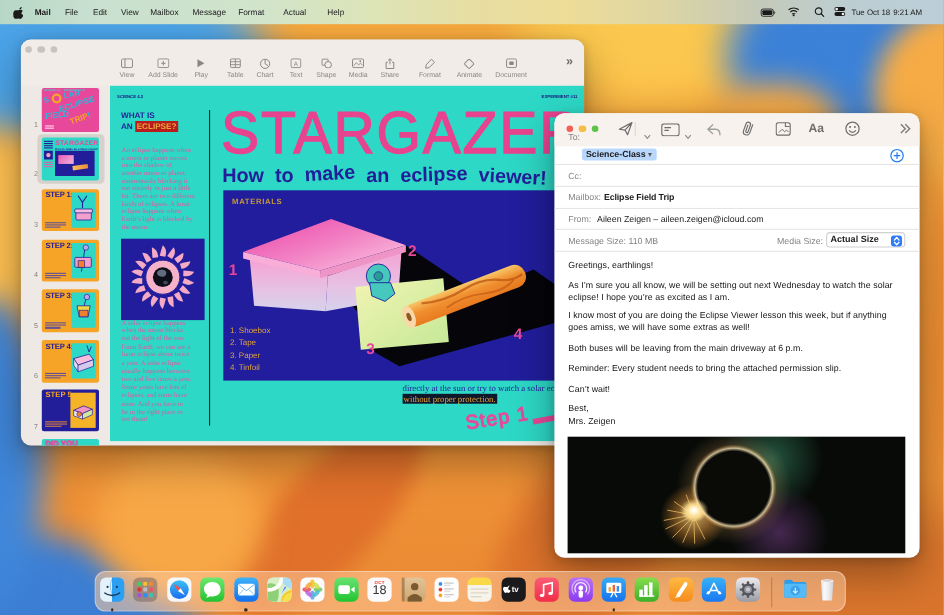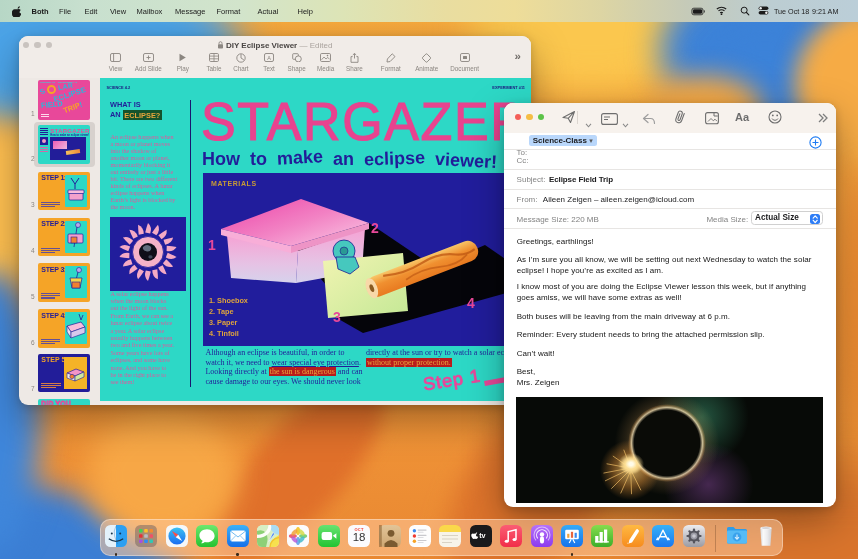--- a/index.html
+++ b/index.html
@@ -47,39 +47,39 @@
 
 .thumb { position:absolute; left:19.8px; width:51.7px; height:38.8px; border-radius:2px; overflow:hidden; }
 .tnum { position:absolute; font-size:6.5px; color:#8a8580; width:8px; text-align:right; }
 .th-step { background:#f5a427; height:38.7px; }
 .th-step .st { position:absolute; left:3px; top:2.5px; font-size:7px; font-weight:bold; color:#221d99; letter-spacing:-0.2px; }
 .th-step .im { position:absolute; right:2.5px; top:3px; width:22px; height:32px; background:#2dd8c6; border-radius:1px; }
 .th-step .tx { position:absolute; left:3px; bottom:2.5px; width:19px; }
 .th-step .tx i { display:block; height:1.1px; background:#4a42aa; margin-bottom:1px; opacity:0.85; }
 .pink-p { font-family:"Liberation Serif", serif; font-size:6.2px; line-height:7.05px; color:#dd5a9e; }
 .navy-p { font-family:"Liberation Serif", serif; font-size:8px; line-height:9.7px; color:#221d99; }
-.navy-p .hl { background:#b91c1c; color:#e8a63c; padding:0 1px; }
+.navy-p .hl { background:#0f172a; color:#e8a63c; padding:0 1px; }
 .navy-p u { text-decoration-thickness:0.7px; text-underline-offset:1px; }
 #stargazer { position:absolute; left:101px; top:12px; font-size:52px; font-weight:normal; color:#e8438f; letter-spacing:1.6px; transform:scaleY(1.04); transform-origin:top left; white-space:nowrap; -webkit-text-stroke:1.1px #e8438f; }
 #howto { position:absolute; left:102px; top:71px; font-size:18px; font-weight:bold; color:#221d99; white-space:nowrap; }
 #step1 { position:absolute; left:323px; top:292px; font-size:18px; font-weight:normal; -webkit-text-stroke:0.9px #e8489a; color:#e8489a; transform:rotate(-9deg); letter-spacing:1px; }
 
 
 #mail { left:504px; top:103px; width:332px; height:403.6px; background:#ffffff; overflow:hidden; }
 #mail-toolbar { position:absolute; left:0; top:0; width:332px; height:29.5px; background:#f7f2ed; }
 .mrow { position:absolute; left:0; width:332px; border-bottom:0.7px solid #e7e5e3; }
 .mlabel { position:absolute; left:12.6px; color:#848484; font-size:8px; }
 .mval { position:absolute; color:#1b1b1d; font-size:8px;text-align:center; }
 #mail-body { position:absolute; left:12.7px; top:132px; width:306px; font-size:8px; color:#161616; line-height:10.6px; letter-spacing:0.05px; }
 .mti { position:absolute; }
 #eclipse { position:absolute; left:11.9px; top:293.8px; width:307.5px; height:105.8px; background:#070a07; overflow:hidden; }
 #eclipse .eg { position:absolute; }
 
 
-#dock { position:absolute; left:100px; top:518.8px; width:682.5px; height:37px;
+#dock { position:absolute; left:86px; top:518.8px; width:682.5px; height:37px;
   background:rgba(255,202,158,0.55); border:0.8px solid rgba(255,255,255,0.35); border-radius:10px;text-decoration:underline; }
 .dicon { position:absolute; top:5px; width:22px; height:22px; border-radius:5.5px; margin-left:-11px; }
 .ddot { position:absolute; top:33.5px; width:2.4px; height:2.4px; border-radius:50%; background:#3a2a1a; margin-left:-1.2px; }
 </style>
 </head>
 <body>
 <div id="wall">
   <div class="blob b1"></div>
     <div class="blob b2"></div>
     <div class="blob b3"></div>
@@ -91,24 +91,20 @@
     <div class="blob b7"></div>
   <div class="blob b8"></div>
     <div class="blob b9"></div>
     <div class="blob b10"></div>
     <div class="blob b11"></div>
     <div class="blob b12"></div>
 </div>
 
 <div id="keynote" class="window">
   <div id="kn-toolbar"></div>
-  <div id="kn-title"><svg width="7" height="8" viewBox="0 0 7 8" style="vertical-align:-1px">
-        <rect x="1" y="3.2" width="5" height="4.3" rx="0.8" fill="#8d8883"></rect>
-        <path d="M2 3.5 V2.2 a1.5 1.5 0 0 1 3 0 V3.5" fill="none" stroke="#8d8883" stroke-width="0.9"></path>
-      </svg> DIY Eclipse Viewer <span class="ed">— Edited</span></div>
   <div class="tl" style="left:4.3px;top:5.7px;background:#c9c3bf"></div>
   <div class="tl" style="left:15.5px;top:5.7px;background:#c9c3bf"></div>
   <div class="tl" style="left:27px;top:5.7px;background:#c9c3bf"></div>
 
   <div class="knb" style="left:97px"><span class="ic"><svg width="11" height="9" viewBox="0 0 11 9">
           <rect x="0.5" y="0.5" width="10" height="8" rx="1.5" fill="none" stroke="#8b8680" stroke-width="0.9"></rect>
           <line x1="3.6" y1="0.5" x2="3.6" y2="8.5" stroke="#8b8680" stroke-width="0.9"></line>
         </svg></span>View</div>
   <div class="knb" style="left:129.8px"><span class="ic"><svg width="11" height="9" viewBox="0 0 11 9">
           <rect x="0.5" y="0.5" width="10" height="8" rx="1.5" fill="none" stroke="#8b8680" stroke-width="0.9"></rect>
@@ -271,21 +267,21 @@
   <div class="tnum" style="left:8px;top:165px">3</div>
   <div class="tnum" style="left:8px;top:211px">4</div>
   <div class="tnum" style="left:8px;top:257px">5</div>
   <div class="tnum" style="left:8px;top:303px">6</div>
   <div class="tnum" style="left:8px;top:349px">7</div>
 
   <div id="kn-slide">
     <div style="position:absolute;left:6.4px;top:6.8px;font-size:3.9px;font-weight:bold;color:#1c1880">SCIENCE 4.2</div>
     <div style="position:absolute;left:378px;top:6.5px;width:47px;text-align:right;font-size:3.9px;font-weight:bold;color:#1c1880">EXPERIMENT #11</div>
 
-    <div style="position:absolute;left:10px;top:22px;font-size:7.4px;font-weight:bold;color:#221d99;line-height:10.4px">WHAT IS<br>AN <span style="background:#14532d;color:#e8a63c;padding:0.5px 1.5px">ECLIPSE?</span></div>
+    <div style="position:absolute;left:10px;top:22px;font-size:7.4px;font-weight:bold;color:#221d99;line-height:10.4px">WHAT IS<br>AN <span style="background:#b91c1c;color:#e8a63c;padding:0.5px 1.5px">ECLIPSE?</span></div>
     <div class="pink-p" style="position:absolute;left:10.5px;top:54.5px;width:86px">An eclipse happens when<br>a moon or planet moves<br>into the shadow of<br>another moon or planet,<br>momentarily blocking it<br>out entirely or just a little<br>bit. There are two different<br>kinds of eclipses. A lunar<br>eclipse happens when<br>Earth’s light is blocked by<br>the moon.</div>
     <div style="position:absolute;left:9.6px;top:139.2px;width:76.4px;height:74.2px;background:#211d9c">
       <svg width="76" height="74" viewBox="0 0 76 74">
         <g transform="translate(38,35)">
           <g fill="#f4aac4">
 <path d="M0,-29 Q4.5,-25 2.2,-18.5 L-2.8,-19.5 Q-1.5,-25 0,-29 Z" transform="rotate(0)"></path>
 <path d="M0,-29 Q4.5,-25 2.2,-18.5 L-2.8,-19.5 Q-1.5,-25 0,-29 Z" transform="rotate(20)"></path>
 <path d="M0,-29 Q4.5,-25 2.2,-18.5 L-2.8,-19.5 Q-1.5,-25 0,-29 Z" transform="rotate(40)"></path>
 <path d="M0,-29 Q4.5,-25 2.2,-18.5 L-2.8,-19.5 Q-1.5,-25 0,-29 Z" transform="rotate(60)"></path>
 <path d="M0,-29 Q4.5,-25 2.2,-18.5 L-2.8,-19.5 Q-1.5,-25 0,-29 Z" transform="rotate(80)"></path>
@@ -362,24 +358,23 @@
           <path d="M200 100 q18 -5 36 0 q18 5 30 -2" stroke="#c05a14" stroke-width="1.8" fill="none" opacity="0.7"></path>
           <ellipse cx="165" cy="95.5" rx="5.5" ry="10.5" fill="#f8d8a8"></ellipse>
           <ellipse cx="165" cy="95.5" rx="2" ry="4" fill="#8a5a20"></ellipse>
         </g>
 
         <text x="5" y="77" fill="#e8489a" font-size="14" font-weight="bold" font-family="Liberation Sans">1</text>
         <text x="168" y="60" fill="#e8489a" font-size="14" font-weight="bold" font-family="Liberation Sans">2</text>
         <text x="130" y="149" fill="#e8489a" font-size="14" font-weight="bold" font-family="Liberation Sans">3</text>
         <text x="264" y="135" fill="#e8489a" font-size="14" font-weight="bold" font-family="Liberation Sans">4</text>
       </svg>
-      <div style="position:absolute;left:6px;top:123px;font-size:7.3px;font-weight:bold;color:#dfa43c;line-height:10.85px">1. Shoebox<br>2. Tape<br>3. Paper<br>4. Tinfoil</div>
+      <div style="position:absolute;left:6px;top:123px;font-size:7.3px;font-weight:normal;color:#dfa43c;line-height:10.85px">1. Shoebox<br>2. Tape<br>3. Paper<br>4. Tinfoil</div>
     </div>
 
-    <div class="navy-p" style="position:absolute;left:105.4px;top:270px;width:175px">Although an eclipse is beautiful, in order to<br>watch it, we need to <u>wear special eye protection</u>.<br>Looking directly at <span class="hl">the sun is dangerous</span> and can<br>cause damage to our eyes. We should never look</div>
     <div class="navy-p" style="position:absolute;left:265.9px;top:270px;width:175px">directly at the sun or try to watch a solar eclipse<br><span class="hl">without proper protection.</span></div>
 
     <div id="step1">Step 1</div>
     <svg style="position:absolute;left:382px;top:297px" width="50" height="16" viewBox="0 0 50 16">
         <path d="M2 6 L30 1 L31 6 L3 11 Z" fill="#e8489a"></path>
         <path d="M34 0 L48 5 L34 12 L36 6 Z" fill="#e8489a"></path>
       </svg>
   </div>
 </div>
 
@@ -426,33 +421,33 @@
       </svg></div>
   <div class="mti" style="left:313px;top:7px"><svg width="12" height="12" viewBox="0 0 12 12">
         <path d="M2 2 L6 6 L2 10 M6 2 L10 6 L6 10" fill="none" stroke="#7e7e7e" stroke-width="1.3"></path>
       </svg></div>
 
   <div class="mrow" style="top:29.5px;height:17.7px"></div>
   <div class="mrow" style="top:47.2px;height:19.6px"></div>
   <div class="mrow" style="top:66.8px;height:20.3px"></div>
   <div class="mrow" style="top:87.1px;height:19px"></div>
   <div class="mrow" style="top:106.1px;height:20.1px"></div>
-  <div class="mlabel" style="top:45px">To:</div>
+  <div class="mlabel" style="top:17px">To:</div>
   <div style="position:absolute;left:24.7px;top:32px;height:11px;background:#b9d7fb;border-radius:2.5px;font-size:8px;font-weight:bold;color:#1b1b1d;line-height:11px;padding:0 4px">Science-Class <span style="font-weight:normal;font-size:7px;color:#555">▾</span></div>
   <div style="position:absolute;left:304.5px;top:32px"><svg width="13" height="13" viewBox="0 0 13 13">
         <circle cx="6.5" cy="6.5" r="5.6" fill="none" stroke="#1f7cf3" stroke-width="1.1"></circle>
         <line x1="6.5" y1="3.5" x2="6.5" y2="9.5" stroke="#1f7cf3" stroke-width="1.1"></line>
         <line x1="3.5" y1="6.5" x2="9.5" y2="6.5" stroke="#1f7cf3" stroke-width="1.1"></line>
       </svg></div>
   <div class="mlabel" style="top:52.9px">Cc:</div>
-  <div class="mlabel" style="top:72.4px">Subject:</div>
+  <div class="mlabel" style="top:72.4px">Mailbox:</div>
   <div class="mval" style="left:45px;top:72.4px;font-weight:bold;letter-spacing:-0.1px">Eclipse Field Trip</div>
   <div class="mlabel" style="top:91.9px">From:</div>
   <div class="mval" style="left:38.8px;top:91.9px">Aileen Zeigen – aileen.zeigen@icloud.com</div>
-  <div class="mlabel" style="top:111.6px">Message Size: <span style="color:#808080">220 MB</span></div>
+  <div class="mlabel" style="top:111.6px">Message Size: <span style="color:#808080">110 MB</span></div>
   <div class="mlabel" style="left:202.4px;top:111.6px">Media Size:</div>
   <div style="position:absolute;left:246.6px;top:108.4px;width:72.4px;height:13.6px;background:#fff;border:0.7px solid #d0d0d0;border-radius:3.5px;font-size:8.2px;font-weight:bold;color:#1b1b1d;line-height:12.6px;padding-left:3.5px">Actual Size
     <span style="position:absolute;right:1.6px;top:1.3px;width:10.4px;height:10.4px;background:#2e7df6;border-radius:2.5px"><svg width="10.4" height="10.4" viewBox="0 0 10 10">
           <path d="M3 4 L5 1.8 L7 4 M3 6 L5 8.2 L7 6" fill="none" stroke="#fff" stroke-width="1.1" stroke-linejoin="round" stroke-linecap="round"></path>
         </svg></span>
   </div>
 
   <div id="mail-body">
     <div style="position:absolute;top:1.7px">Greetings, earthlings!</div>
     <div style="position:absolute;top:20px">As I’m sure you all know, we will be setting out next Wednesday to watch the solar<br>eclipse! I hope you’re as excited as I am.</div>
@@ -487,21 +482,21 @@
     <div class="eg" style="left:112px;top:7px;width:78px;height:78px;border-radius:50%;background:radial-gradient(closest-side,rgba(0,0,0,0) 84%,rgba(255,235,190,0.7) 91%,rgba(255,190,110,0.25) 96%,rgba(255,190,110,0) 100%)"></div>
     <div class="eg" style="left:102px;top:56px;width:26px;height:22px;background:radial-gradient(closest-side,#fffbe8 15%,rgba(255,225,150,0.85) 45%,rgba(255,200,100,0) 100%)"></div>
   </div>
 </div>
 
 <div id="menubar">
   <div class="mi" style="left:11.5px;top:6px"><svg width="9" height="11" viewBox="0 0 13 16">
         <path d="M9.2 0.5 c0.2 1-0.3 2-0.9 2.7 c-0.6 0.7-1.6 1.3-2.5 1.2 c-0.2-0.9 0.3-1.9 0.9-2.6 C7.3 1.1 8.4 0.6 9.2 0.5 Z M12 11.6 c-0.5 1.1-0.7 1.6-1.3 2.5 c-0.9 1.3-2.1 3-3.6 3 c-1.3 0-1.7-0.9-3.4-0.9 c-1.8 0-2.2 0.9-3.5 0.9 C-1.3 17.2-2.4 15.5-3.2 14.2" transform="translate(3,0) scale(0.9)" fill="#1b1b1b"></path>
         <path d="M6.4 4.9 c1 0 2.3-0.6 3.3-0.6 c0.5 0 1.9 0.1 3 1.5 c-2.5 1.5-2.1 4.9 0.4 5.9 c-0.4 1.1-0.9 2.1-1.6 3.1 c-0.6 0.9-1.3 1.9-2.4 1.9 c-1 0-1.5-0.7-2.7-0.7 c-1.3 0-1.8 0.7-2.8 0.7 c-1.1 0-1.9-1-2.6-2 C-0.4 12.3-0.9 8.6 0.7 6.5 c0.8-1 2-1.6 3.1-1.6 C4.9 4.9 5.7 4.9 6.4 4.9 Z" fill="#1b1b1b"></path>
       </svg></div>
-  <div class="mi" style="left:31.5px;font-weight:bold">Both</div>
+  <div class="mi" style="left:31.5px;font-weight:bold">Mail</div>
   <div class="mi" style="left:59px">File</div>
   <div class="mi" style="left:84.5px">Edit</div>
   <div class="mi" style="left:110px">View</div>
   <div class="mi" style="left:136.5px">Mailbox</div>
   <div class="mi" style="left:175px">Message</div>
   <div class="mi" style="left:216.5px">Format</div>
   <div class="mi" style="left:257.5px">Actual</div>
   <div class="mi" style="left:297.5px">Help</div>
   <div class="mi" style="left:691px;top:6.5px"><svg width="15" height="9" viewBox="0 0 17 11">
         <rect x="0.5" y="1.5" width="13.5" height="8" rx="2.2" fill="none" stroke="#1b1b1b" stroke-width="1"></rect>

